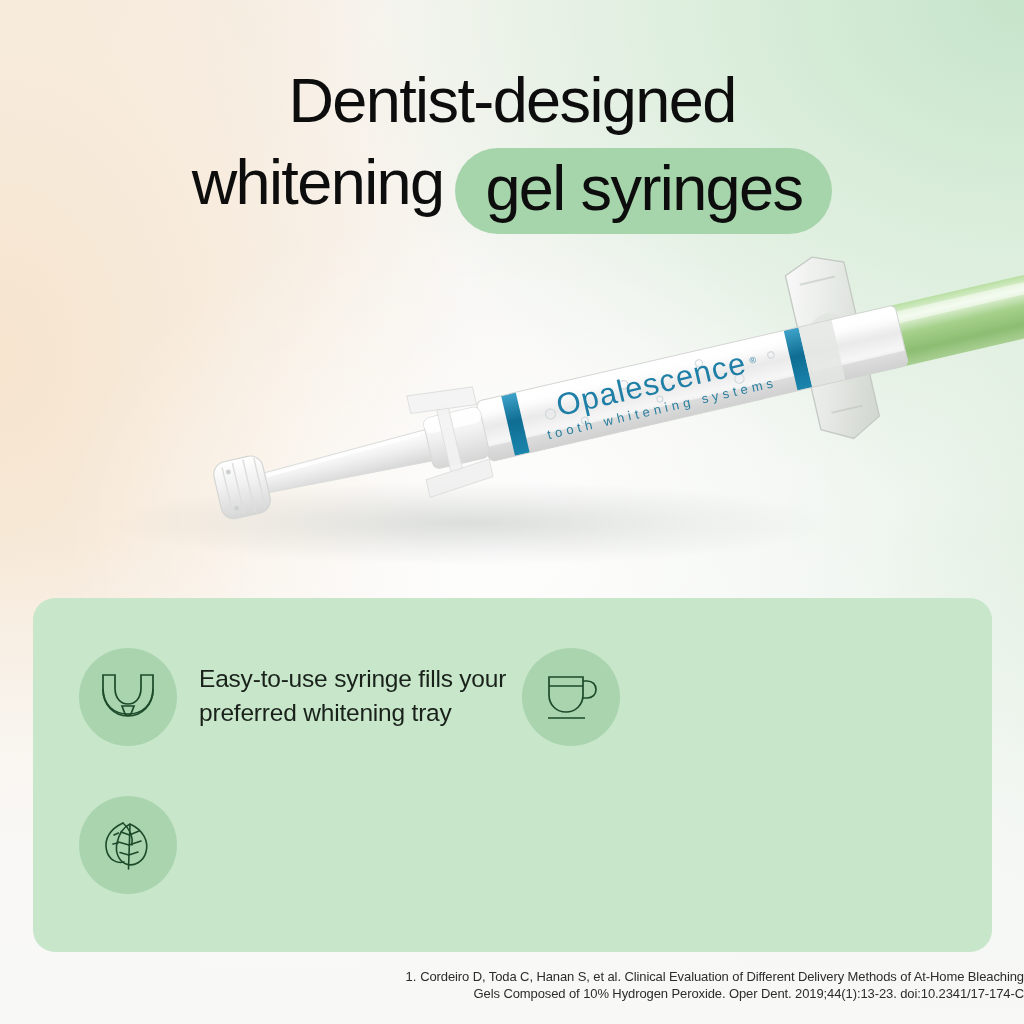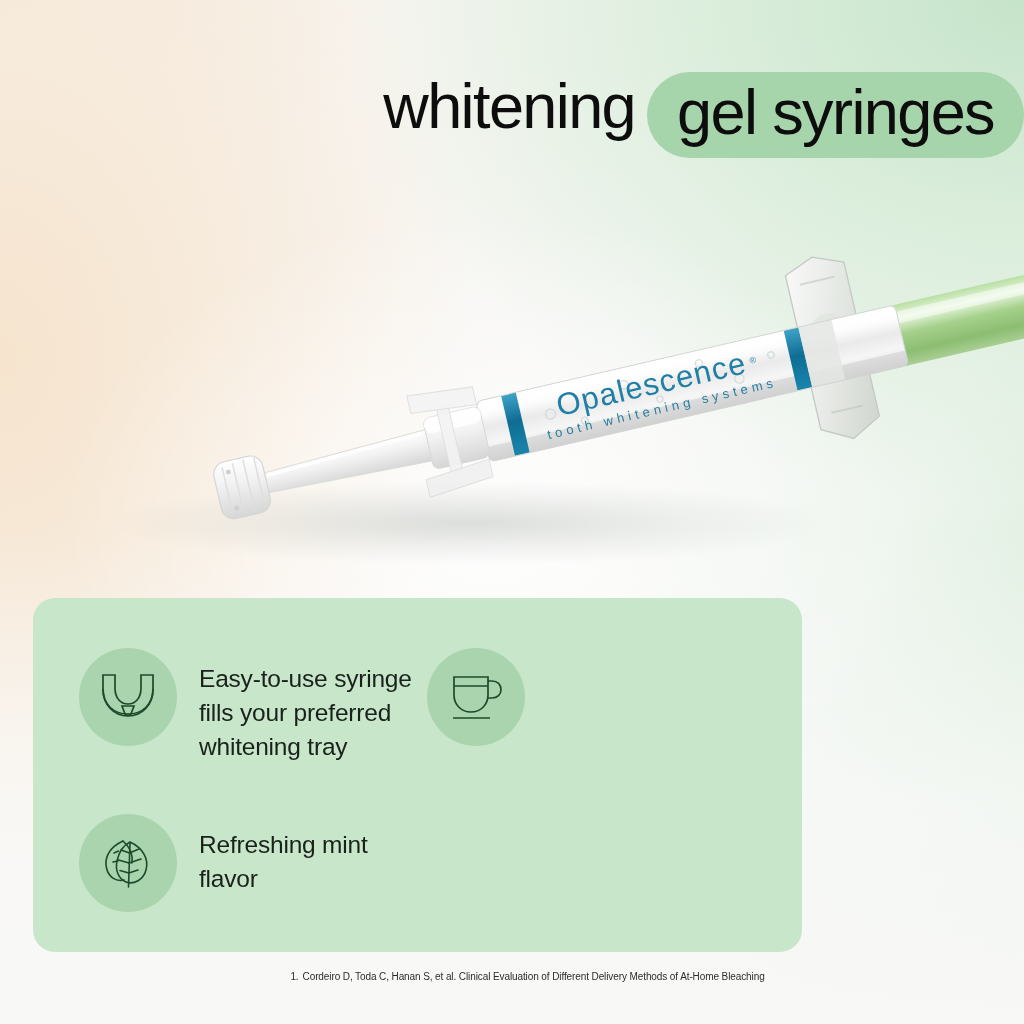--- a/index.html
+++ b/index.html
@@ -26,36 +26,36 @@
   }
 
   
   #headline {
     position:absolute; left:0; right:0; top:62px;
     text-align:center;
     font-size:63px; line-height:76px; letter-spacing:-1.6px;
     color:#0d0d0d; font-weight:400;
   }
   #headline .ln { display:block; white-space:nowrap; }
-  #headline .ln2 { margin-top:4px;text-align:right; }
+  #headline .ln2 { margin-top:4px; }
   .pill {
     display:inline-block;
     background:#a6d4ab; border-radius:999px;
     padding:2px 30px 8px; margin-left:12px;
     position:relative; top:6px;
   }
 
   
   #product { position:absolute; left:0; top:255px; width:1024px; height:340px; }
   #product svg { display:block; width:100%; height:100%; }
 
   
   #features {
     position:absolute; left:33px; top:598px;
-    width:769px; height:354px;
+    width:959px; height:354px;
     background:#c7e6ca; border-radius:22px;
     padding:50px 34px 0 46px;
   }
   .f-grid {
     display:grid; grid-template-columns:1fr 1fr;
     row-gap:50px; column-gap:6px;
   }
   .f-item { display:flex; align-items:flex-start; gap:22px; }
   .f-icon {
     flex:0 0 auto; width:98px; height:98px; border-radius:50%;
@@ -64,33 +64,34 @@
   .f-icon svg { display:block; }
   .f-text {
     font-size:24.5px; line-height:34px; color:#19211a;
     letter-spacing:-.2px; padding-top:14px; max-width:310px;
   }
   .f-text sup { font-size:.62em; vertical-align:super; line-height:0; }
 
   
   #footnote {
     position:absolute; left:0; right:0; top:968px;
-    text-align:center; color:#2c2c2c;
-    font-size:10px; line-height:17px; letter-spacing:-.1px;margin-left:31px;
+    text-align:right; color:#2c2c2c;
+    font-size:13px; line-height:17px; letter-spacing:-.1px;margin-left:31px;
   }
   #footnote .num { margin-right:4px; }
   #footnote .fl { display:block; }
 </style>
 </head>
 <body>
 
 <div id="bg-base"></div>
 <div id="bg-wash"></div>
 
 <h1 id="headline">
+  <span class="ln ln1">Dentist-designed</span>
   <span class="ln ln2">
     <span>whitening</span><span class="pill">gel syringes</span>
   </span>
 </h1>
 
 <div id="product">
   <svg viewBox="0 0 1024 340" xmlns="http://www.w3.org/2000/svg" aria-hidden="true">
     <defs>
       <linearGradient id="glassBody" x1="0" y1="0" x2="0" y2="1">
         <stop offset="0%" stop-color="#ffffff"></stop>
@@ -247,21 +248,21 @@
           <path d="M30.5 18 L40 14"></path>
             <path d="M30.5 18 L22 15"></path>
           <path d="M30 28 L42 24"></path>
             <path d="M30 28 L19.5 25"></path>
           <path d="M29.8 38 L39 35"></path>
             <path d="M29.8 38 L21 35.5"></path>
           <path d="M15 18 L19.5 16"></path>
             <path d="M14 27 L19 26"></path>
         </svg>
       </span>
-      <span class="f-text">Refreshing mint flavor</span>
     </div>
 
   </div>
 </section>
 
 <div id="footnote">
   <span class="fl"><span class="num">1.</span><span>Cordeiro D, Toda C, Hanan S, et al. Clinical Evaluation of Different Delivery Methods of At-Home Bleaching</span></span>
+  <span class="fl">Gels Composed of 10% Hydrogen Peroxide. Oper Dent. 2019;44(1):13-23. doi:10.2341/17-174-C</span>
 </div>
 
 </body></html>

